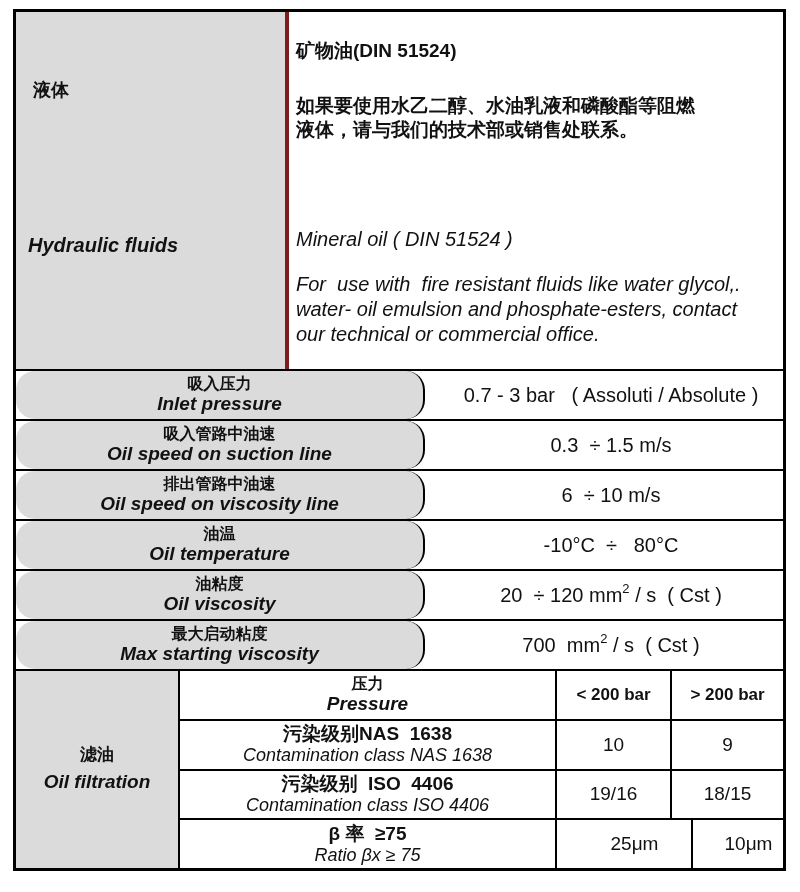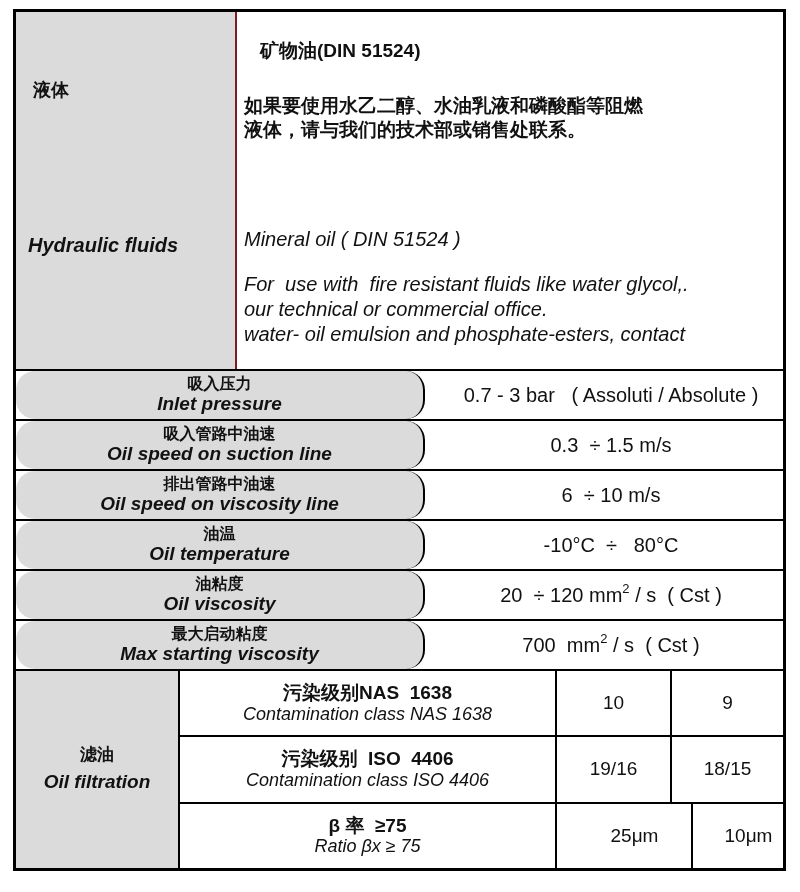--- a/index.html
+++ b/index.html
@@ -9,27 +9,27 @@
     -webkit-font-smoothing:antialiased;
   }
   .tbl {
     position:absolute; left:13px; top:9px; width:773px; height:862px;
     border:3px solid #000; box-sizing:border-box;
     display:flex; flex-direction:column; background:#fff;
   }
   
   .sec-fluids { height:359px; box-sizing:border-box; border-bottom:2px solid #000; display:flex; flex-shrink:0; }
   .fluids-label {
-    width:221px; box-sizing:border-box; flex-shrink:0;
-    background:#dbdbdb; border-right:2px solid #7f1d1d; position:relative;
+    width:273px; box-sizing:border-box; flex-shrink:0;
+    background:#dbdbdb; border-right:4px solid #7f1d1d; position:relative;
   }
   .fluids-label .zh { position:absolute; left:17px; top:66px; font-size:18px; font-weight:600; }
   .fluids-label .en { position:absolute; left:12px; top:222px; font-size:20px; font-weight:bold; font-style:italic; }
   .fluids-content { position:relative; flex:1; }
-  .fc-zh1 { position:absolute; left:23px; top:26px; font-size:19px; font-weight:600; white-space:pre; }
+  .fc-zh1 { position:absolute; left:7px; top:26px; font-size:19px; font-weight:600; white-space:pre; }
   .fc-zhp { position:absolute; left:7px; top:82px; font-size:19px; font-weight:600; line-height:24px; }
   .fc-en1 { position:absolute; left:7px; top:216px; font-size:20px; font-style:italic; white-space:pre; }
   .fc-enp { position:absolute; left:7px; top:260px; font-size:20px; font-style:italic; line-height:25px; }
   .fc-zhp div, .fc-enp div { white-space:pre; }
   
   .spec-row { height:50px; box-sizing:border-box; border-bottom:2px solid #000; display:flex; flex-shrink:0; }
   .spec-label {
     width:409px; box-sizing:border-box; flex-shrink:0;
     background:#dbdbdb; border-right:2px solid #000;
     display:flex; flex-direction:column; align-items:center; justify-content:center;
@@ -84,22 +84,22 @@
     </div>
     <div class="fluids-content">
       <div class="fc-zh1">矿物油(DIN 51524)</div>
       <div class="fc-zhp">
         <div>如果要使用水乙二醇、水油乳液和磷酸酯等阻燃</div>
         <div>液体，请与我们的技术部或销售处联系。</div>
       </div>
       <div class="fc-en1">Mineral oil ( DIN 51524 )</div>
       <div class="fc-enp">
         <div>For  use with  fire resistant fluids like water glycol,.</div>
+        <div>water- oil emulsion and phosphate-esters, contact</div>
         <div>our technical or commercial office.</div>
-        <div>water- oil emulsion and phosphate-esters, contact</div>
       </div>
     </div>
   </div>
 
   <div class="spec-row">
     <div class="spec-label">
       <div class="zh">吸入压力</div>
       <div class="en">Inlet pressure</div>
     </div>
     <div class="spec-value"><span>0.7 - 3 bar   ( Assoluti / Absolute )</span><span class="sup"></span><span></span></div>
@@ -145,20 +145,28 @@
     <div class="spec-value"><span>700  mm</span><span class="sup">2</span><span> / s  ( Cst )</span></div>
   </div>
 
   <div class="sec-filter">
     <div class="filter-label">
       <div class="zh">滤油</div>
       <div class="en">Oil filtration</div>
     </div>
     <div class="filter-grid">
 
+      <div class="f-row hdr">
+        <div class="f-name">
+          <div class="zh">压力</div>
+          <div class="en">Pressure</div>
+        </div>
+        <div class="f-c1">&lt; 200 bar</div>
+        <div class="f-c2">&gt; 200 bar</div>
+      </div>
 
       <div class="f-row">
         <div class="f-name">
           <div class="zh">污染级别NAS  1638</div>
           <div class="en">Contamination class NAS 1638</div>
         </div>
         <div class="f-c1">10</div>
         <div class="f-c2">9</div>
       </div>
 

